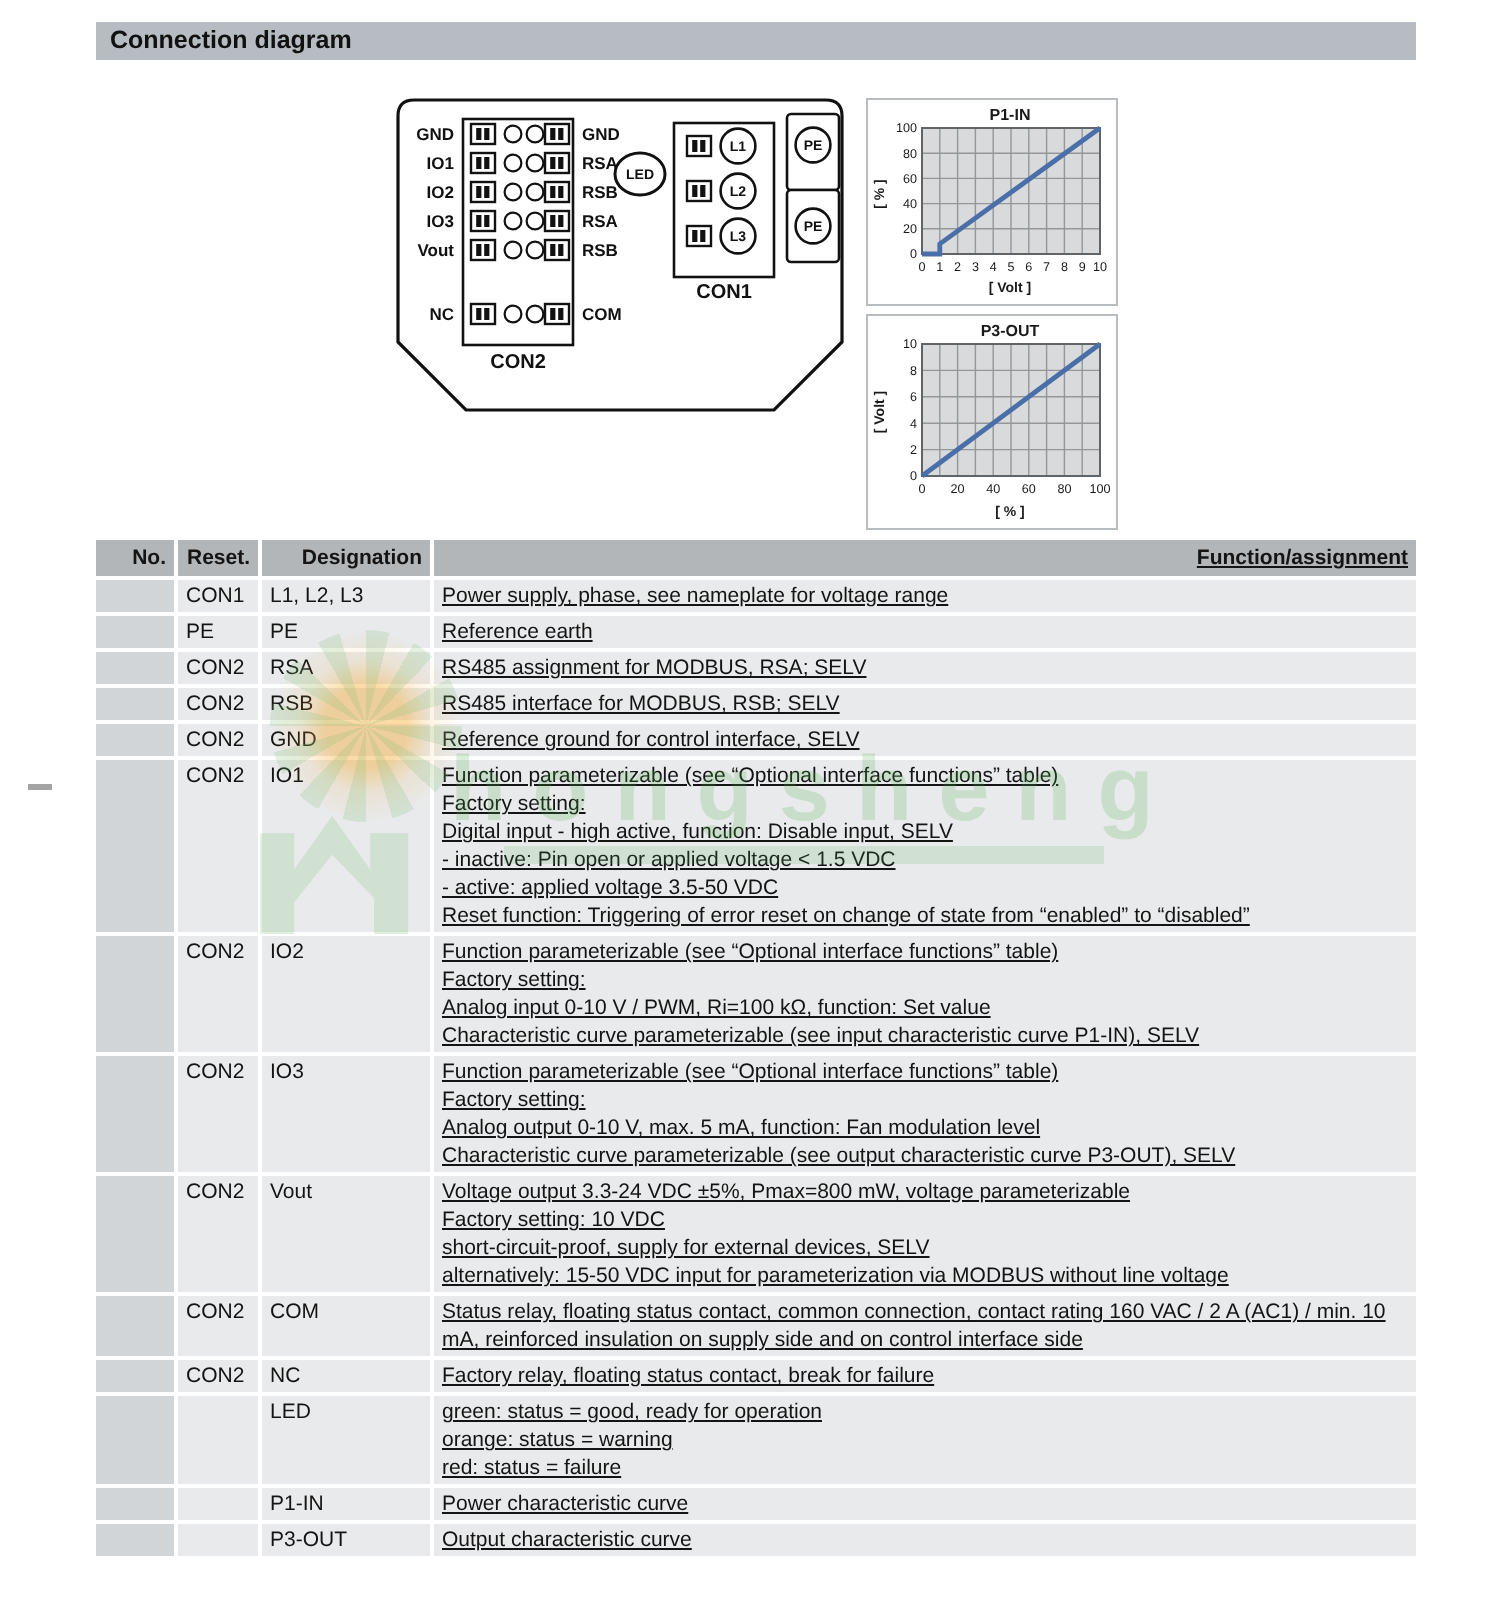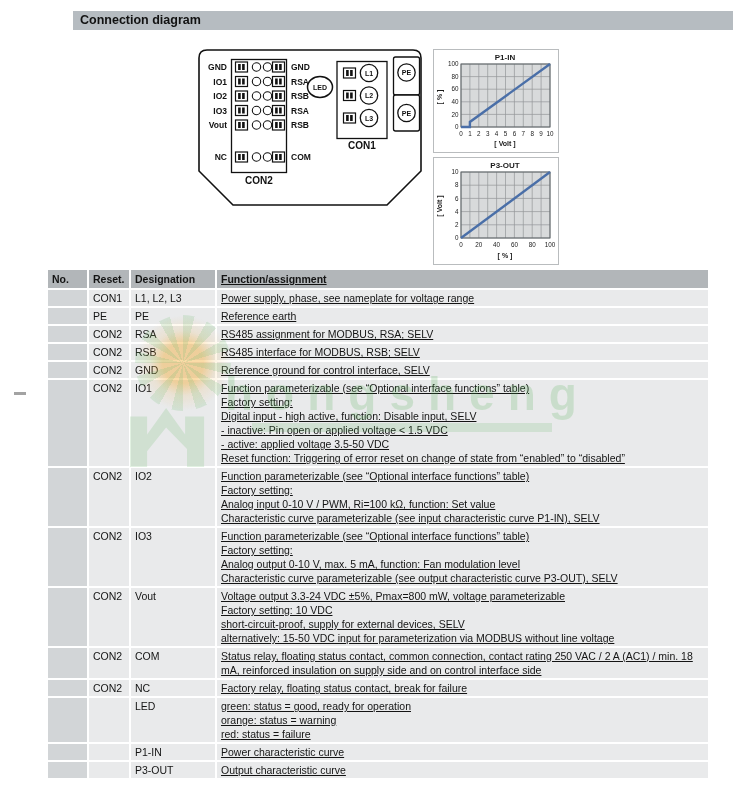--- a/index.html
+++ b/index.html
@@ -4,41 +4,41 @@
 <style>
   html,body{margin:0;padding:0;}
   body{
     width:750px;height:800px;position:relative;background:#fff;
     font-family:"Liberation Sans",sans-serif;color:#141414;overflow:hidden;
   }
   
   .title-bar{
     position:absolute;left:48px;top:11px;width:660px;height:19px;
     background:#b6bcc1;font-size:12.5px;font-weight:bold;line-height:19px;
-    padding-left:7px;box-sizing:border-box;color:#111;margin-left:25px;
+    padding-left:7px;box-sizing:border-box;color:#111;
   }
   
   .diagram-svg{position:absolute;left:0;top:0;}
   .diagram-svg text{font-family:"Liberation Sans",sans-serif;fill:#111;}
   .pin-label{font-size:8.5px;font-weight:bold;}
   .block-label{font-size:10px;font-weight:bold;}
   .tiny-label{font-size:7px;font-weight:bold;}
   
   .chart-svg{position:absolute;background:#fff;border:1px solid #b9bcbe;}
   .chart-svg text{font-family:"Liberation Sans",sans-serif;fill:#1a1a1a;}
   .chart-title{font-size:8px;font-weight:bold;text-anchor:middle;}
   .axis-label{font-size:7px;font-weight:bold;text-anchor:middle;}
   .tick{font-size:6.3px;}
   
   .conn-table{
     position:absolute;left:48px;top:270px;width:660px;z-index:1;
     border-collapse:collapse;table-layout:fixed;font-size:10.5px;color:#141414;
   }
   .conn-table th{
-    background:#b2b6b9;font-weight:bold;text-align:left;
+    background:#b2b6b9;font-weight:bold;text-align:right;
     padding:2px 4px;border-right:2px solid #fff;border-bottom:2px solid #fff;
     height:14px;line-height:14px;margin-top:44px;
   }
   .conn-table th:last-child, .conn-table td:last-child{border-right:none;text-decoration:underline;}
   .conn-table td{
     vertical-align:top;padding:1px 4px;line-height:14px;
     border-right:2px solid #fff;border-bottom:2px solid #fff;background:#e9eaeb;
   }
   .conn-table td.c-no{background:#d2d5d7;}
   .conn-table td.c-func{white-space:pre-line;}
@@ -325,21 +325,21 @@
     <td class="c-func">Voltage output 3.3-24 VDC ±5%, Pmax=800 mW, voltage parameterizable
 Factory setting: 10 VDC
 short-circuit-proof, supply for external devices, SELV
 alternatively: 15-50 VDC input for parameterization via MODBUS without line voltage</td>
   </tr>
 
   <tr>
     <td class="c-no"></td>
     <td class="c-conn">CON2</td>
     <td class="c-desig">COM</td>
-    <td class="c-func">Status relay, floating status contact, common connection, contact rating 250 VAC / 2 A (AC1) / min. 18 mA, reinforced insulation on supply side and on control interface side</td>
+    <td class="c-func">Status relay, floating status contact, common connection, contact rating 160 VAC / 2 A (AC1) / min. 10 mA, reinforced insulation on supply side and on control interface side</td>
   </tr>
 
   <tr>
     <td class="c-no"></td>
     <td class="c-conn">CON2</td>
     <td class="c-desig">NC</td>
     <td class="c-func">Factory relay, floating status contact, break for failure</td>
   </tr>
 
   <tr>

